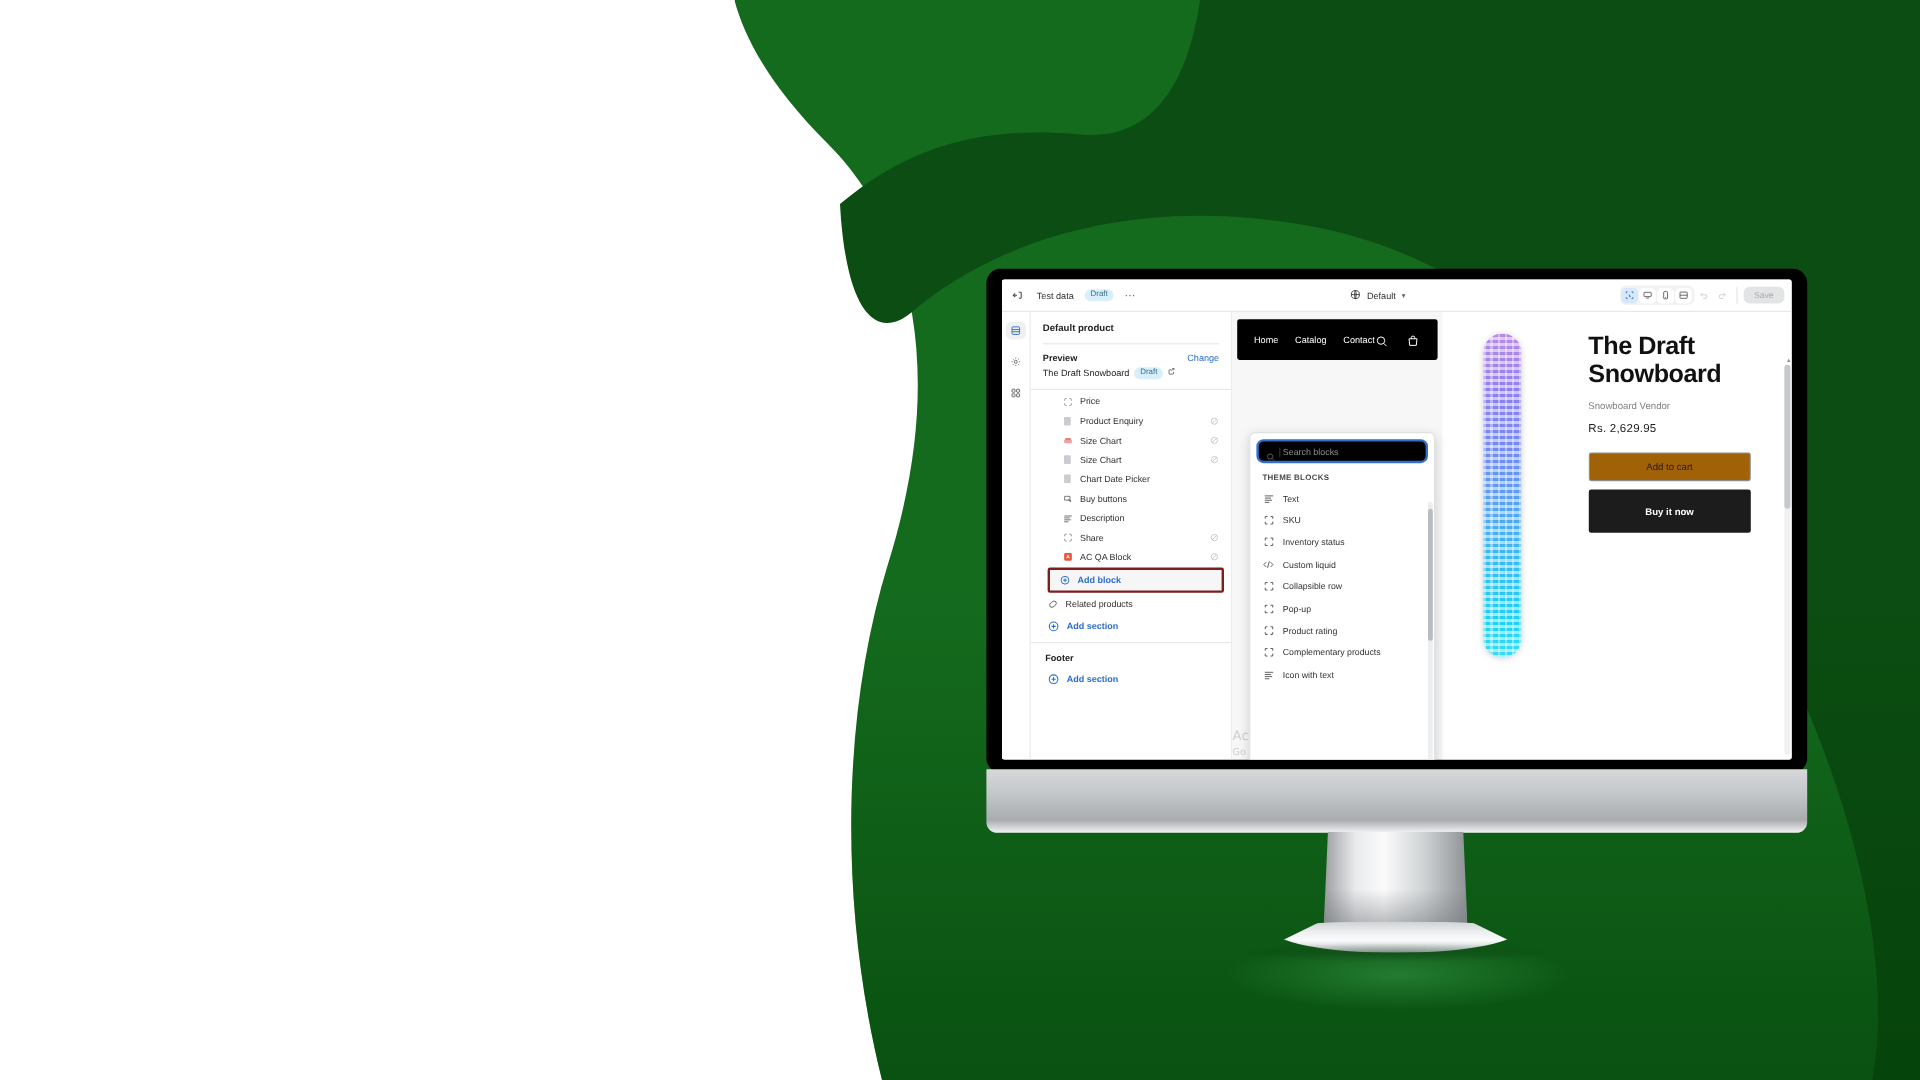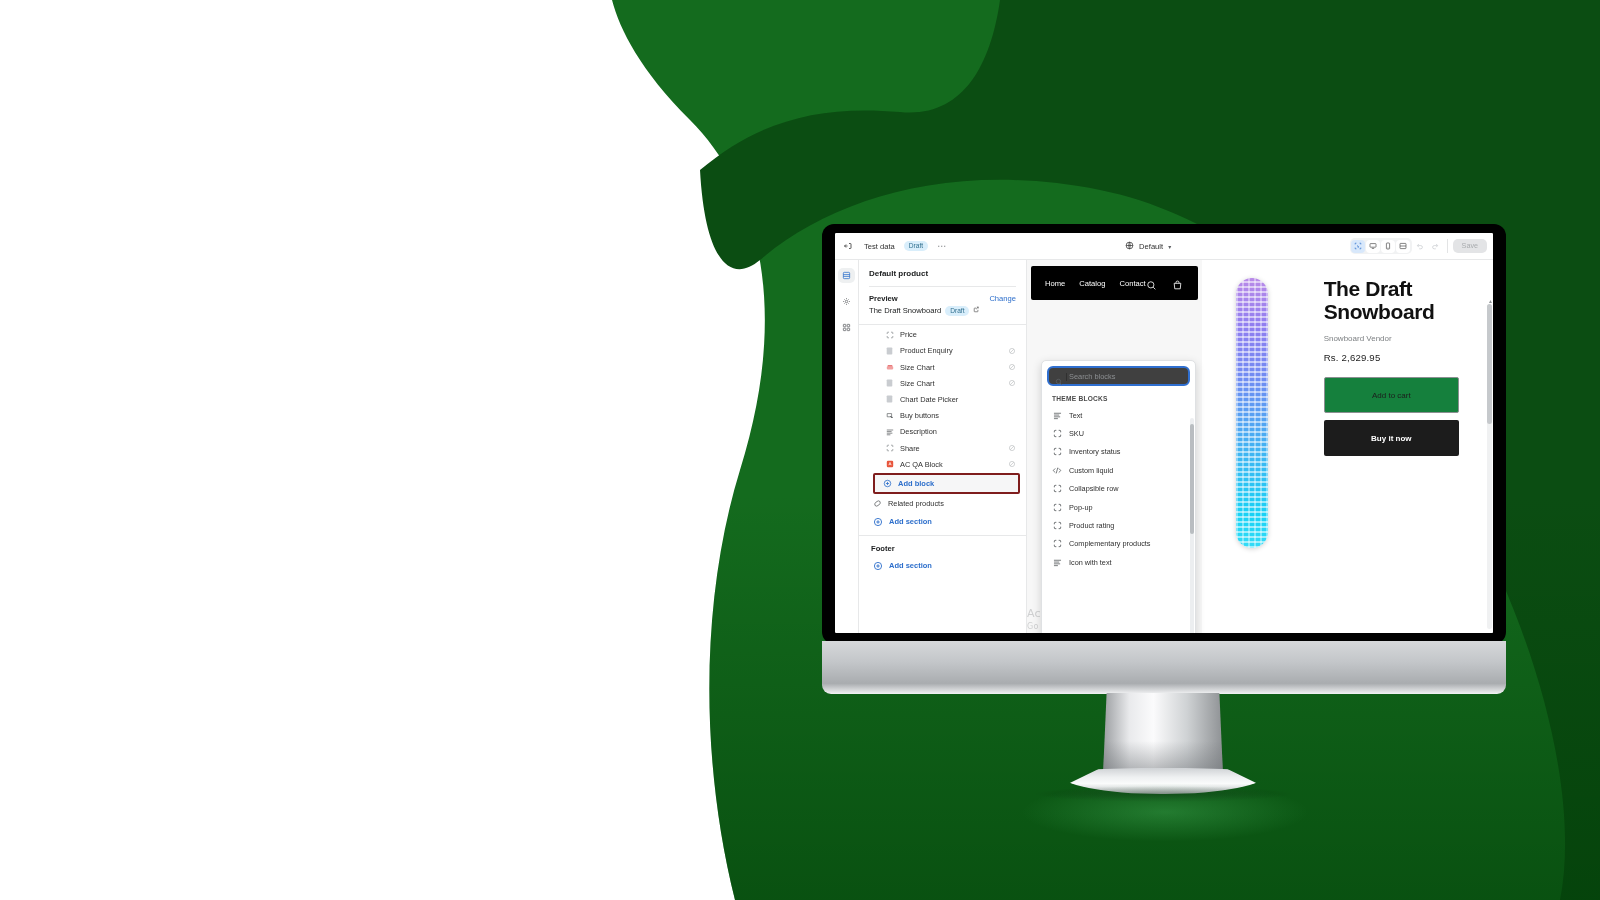--- a/index.html
+++ b/index.html
@@ -199,21 +199,21 @@
     border-radius:5px;
     box-shadow: 0 3px 10px rgba(0,0,0,0.16);
     z-index:30;
     overflow:hidden;
     display:flex; flex-direction:column;
   }
   .search-wrap { padding:5px 5px 4px 5px; }
   .search-box {
     display:flex; align-items:flex-end; gap:2px;
     border:2px solid #2f6fd0; border-radius:6px;
-    background:#404040; padding:3.5px 6px;
+    background:#000000; padding:3.5px 6px;
   }
   .search-ico { width:9px; height:9px; color:#5c5f62; flex:0 0 9px; }
   .search-caret { width:1px; height:8px; background:#303030; }
   .search-ph { font-size:7.4px; color:#8c8f92; }
   .pop-scroll { flex:1; overflow:hidden; position:relative; padding-bottom:2px; }
   .grp-title {
     font-size:6.6px; font-weight:bold; color:#4a4a4a;
     letter-spacing:0.25px; padding:5px 10px 4px 10px;
   }
   .pop-row {
@@ -250,23 +250,23 @@
       repeating-linear-gradient(0deg, rgba(255,255,255,0.55) 0 2px, rgba(255,255,255,0) 2px 5px),
       repeating-linear-gradient(90deg, rgba(255,255,255,0.40) 0 2px, rgba(255,255,255,0) 2px 6px),
       linear-gradient(180deg, #b98ae8 0%, #8f7ef0 18%, #6e8cf2 38%, #3eb5f2 65%, #18d2f5 88%, #35dcf7 100%);
     box-shadow: 0 1px 5px rgba(0,0,0,0.18);
   }
   .details { flex:1; padding:8px 34px 0 22px; }
   .p-title { font-size:21px; font-weight:bold; color:#111; line-height:1.08; letter-spacing:-0.4px; }
   .p-vendor { font-size:8px; color:#7d8083; margin-top:11px; }
   .p-price { font-size:9.6px; color:#1c1c1c; margin-top:9px; letter-spacing:0.2px; }
   .btn-cart {
-    margin-top:14px; height:36px; border:1px solid #8c8f92; border-radius:2px;
+    margin-top:14px; height:24px; border:1px solid #8c8f92; border-radius:2px;
     display:flex; align-items:center; justify-content:center;
-    font-size:8px; color:#1c1c1c; background:#15803d;
+    font-size:8px; color:#1c1c1c; background:#a16207;
   }
   .btn-buy {
     margin-top:7px; height:36px; border-radius:2px;
     display:flex; align-items:center; justify-content:center;
     font-size:8px; color:#fff; background:#1c1c1c; font-weight:bold;
   }
   .watermark {
     position:absolute; left:0; right:0; bottom:2px;
     text-align:left; color:#cfd0d1; font-size:11px;
     font-family: "DejaVu Sans", sans-serif;

